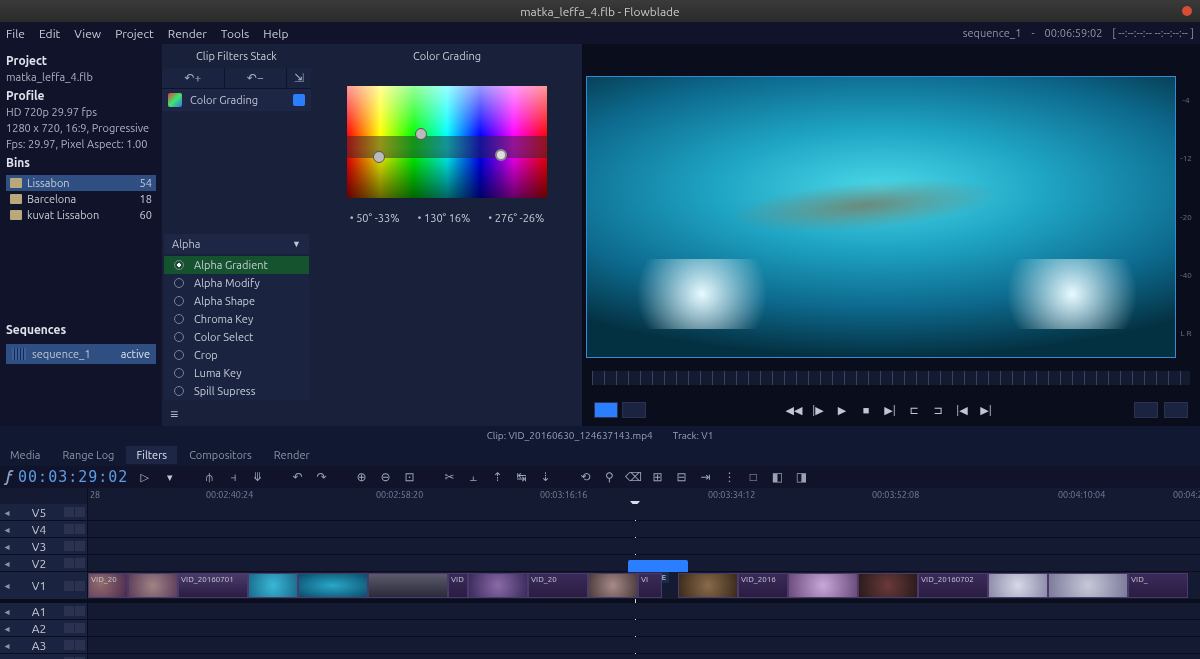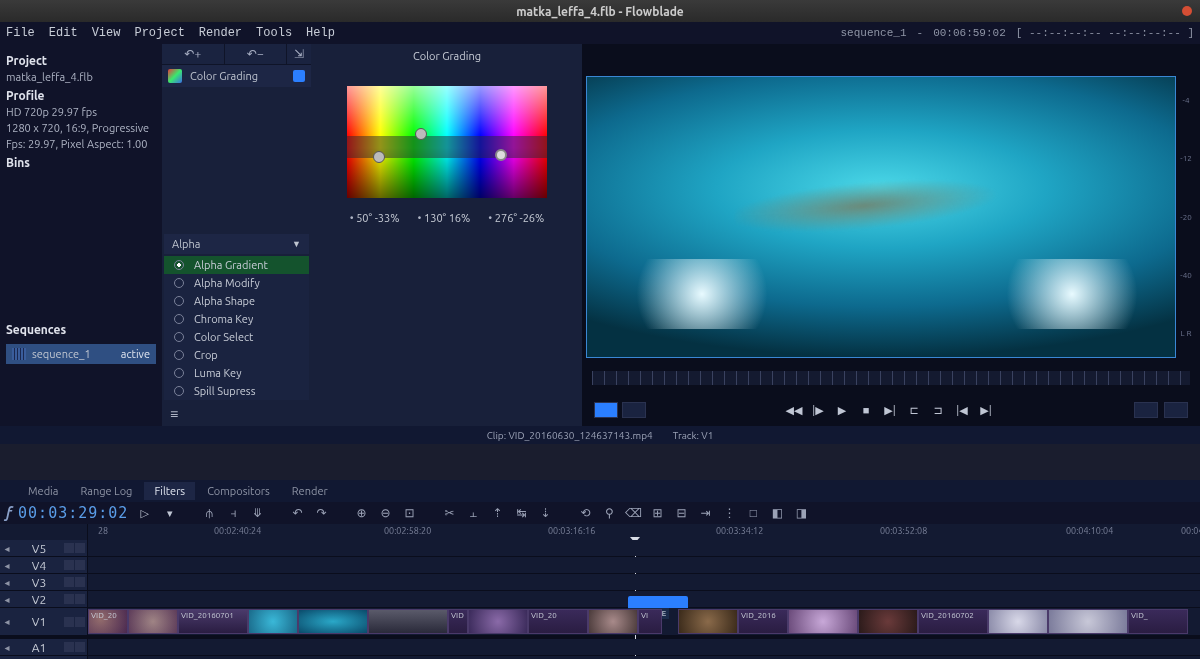--- a/index.html
+++ b/index.html
@@ -1,23 +1,23 @@
 <!DOCTYPE html>
 <html><head>
 <meta charset="utf-8">
 <style>
   * { box-sizing: border-box; margin: 0; padding: 0; font-family: "Ubuntu", "Segoe UI", sans-serif; }
   body { background: #1a1d2e; color: #bfc5d0; font-size: 12px; width: 1200px; height: 659px; overflow: hidden; }
   
   .titlebar { height: 22px; background: linear-gradient(#3a3a3a,#2a2a2a); display: flex; align-items: center; justify-content: center; position: relative; }
-  .titlebar .title { color: #ccc; font-size: 12px; font-weight: bold; }
+  .titlebar .title { color: #ccc; font-size: 12px; }
   .close-dot { position:absolute; right:8px; top:6px; width:10px; height:10px; border-radius:50%; background:#d54e34; }
 
   .menubar { height: 22px; background: #101329; display: flex; align-items: center; padding: 0 6px; gap: 14px; font-size: 12px; color: #c8cdd7; }
-  .menubar span { cursor: default; font-family: Liberation Mono, monospace; }
+  .menubar span { cursor: default; }
   .menubar .right { margin-left:auto; display:flex; gap:10px; align-items:center; color:#8e94a5; font-size:11px; }
 
   .main { display: flex; height: 382px; }
 
   .left-panel { width: 162px; background:#101329; padding:8px 6px; display:flex; flex-direction:column; gap:4px;}
   .section-h { color:#e0e3ec; font-weight:bold; font-size:12px; margin-top:2px;}
   .info-line { color:#aeb4c4; font-size:11px;}
   .bin-list { margin-top:2px;}
   .bin-row { display:flex; align-items:center; padding:2px 4px; font-size:11px; color:#c8cdd7;}
   .bin-row.sel { background:#2f4f82;}
@@ -71,34 +71,34 @@
   .meter{ width:20px; background:#0a0d1c; display:flex; flex-direction:column; font-size:8px; color:#6e7590; justify-content:space-between; align-items:center; padding:20px 0;}
   .below-vid{height:40px; display:flex; align-items:center; gap:4px; padding:0 6px;}
   .mon-ruler{flex:1; height:14px; background:repeating-linear-gradient(90deg,#3a4260 0 1px,transparent 1px 12px), #141a30;}
   .transport{ display:flex; align-items:center; gap:6px; padding:4px 8px;}
   .tbtn{width:18px;height:16px; display:flex;align-items:center;justify-content:center; color:#c0c6d4; font-size:11px;}
   .tmode{display:flex; gap:4px;}
   .tmode-box{width:24px;height:16px;background:#1a2340;border:1px solid #2a3250;}
   .tmode-box.active{background:#2b7fff;}
 
   .clip-info-bar{ height:18px; background:#111832; display:flex; align-items:center; justify-content:center; font-size:10px; color:#9ba2b6; gap:20px;}
-  .mid-tabs{ height:22px; background:#111832; display:flex; align-items:center; padding:0 18px; gap:2px; font-size:11px;margin-top:36px;}
+  .mid-tabs{ height:22px; background:#111832; display:flex; align-items:center; padding:0 0; gap:2px; font-size:11px;}
   .mid-tab{ padding:3px 10px; color:#8e94a5;}
   .mid-tab.active{ background:#1d2645; color:#dfe4ef;}
 
   .toolbar{ height:22px; background:#101329; display:flex; align-items:center; padding:0 6px; gap:6px;}
   .tc{ font-family:monospace; font-size:15px; color:#5a9de8; letter-spacing:1px;}
   .tl-play{color:#c0c6d4; font-size:11px; margin:0 6px;}
   .tool-icon{width:18px;height:18px;display:flex;align-items:center;justify-content:center;color:#9ba2b6;font-size:12px;}
   .tool-sep{width:10px;}
 
   .timeline-ruler{ height:16px; background:#131a32; position:relative; display:flex; color:#7a8199; font-size:9px;}
   .ruler-head{width:88px; border-right:1px solid #0a0d1c;}
   .ruler-body{flex:1; position:relative;}
-  .ruler-mark{position:absolute; top:2px;margin-left:8px;}
+  .ruler-mark{position:absolute; top:2px;}
   .playhead{position:absolute; top:0; bottom:0; width:1px; background:#d8dce6; left:calc(88px + 547px);}
   .playhead::before{content:''; position:absolute; top:-3px; left:-5px; border:5px solid transparent; border-top:6px solid #d8dce6;}
 
   .tracks{ background:#0e1428; position:relative;}
   .track{ display:flex; height:17px; border-bottom:1px solid #0a0d1c;}
   .track.big{height:28px;}
   .track-head{ width:88px; display:flex; align-items:center; background:#1a2340; border-right:1px solid #0a0d1c;}
   .th-btn{width:14px; text-align:center; color:#8e94a5; font-size:10px;}
   .th-name{flex:1; text-align:center; color:#c8cdd7; font-size:12px;}
   .th-boxes{display:flex; gap:1px; margin-right:2px;}
@@ -160,32 +160,50 @@
 
   <div class="left-panel">
     <div class="section-h">Project</div>
     <div class="info-line">matka_leffa_4.flb</div>
     <div class="section-h">Profile</div>
     <div class="info-line">HD 720p 29.97 fps</div>
     <div class="info-line">1280 x 720, 16:9, Progressive</div>
     <div class="info-line">Fps: 29.97, Pixel Aspect: 1.00</div>
 
     <div class="section-h" style="">Bins</div>
+    <div class="bin-list">
+      <div class="bin-row sel">
+        <div class="bin-icon"></div>
+        <span>Lissabon</span>
+        <span class="bin-count">54</span>
+      </div>
+      <div class="bin-row">
+        <div class="bin-icon"></div>
+        <span>Barcelona</span>
+        <span class="bin-count">18</span>
+      </div>
+      <div class="bin-row">
+        <div class="bin-icon"></div>
+        <span>kuvat Lissabon</span>
+        <span class="bin-count">60</span>
+      </div>
+    </div>
 
     <div class="section-h" style="margin-top:auto">Sequences</div>
     <div class="seq-row">
       <div class="seq-icon"></div>
       <span>sequence_1</span>
       <span class="active">active</span>
     </div>
     <div style="height:50px"></div>
   </div>
 
   <div class="mid-panel">
     <div class="filter-stack">
+      <div class="panel-title">Clip Filters Stack</div>
       <div class="stack-tools">
         <div class="stack-tool">↶+</div>
         <div class="stack-tool">↶−</div>
         <div class="stack-tool">⇲</div>
       </div>
       <div class="filter-row">
         <div class="flt-icon"></div>
         <span>Color Grading</span>
         <div class="chk"></div>
       </div>

